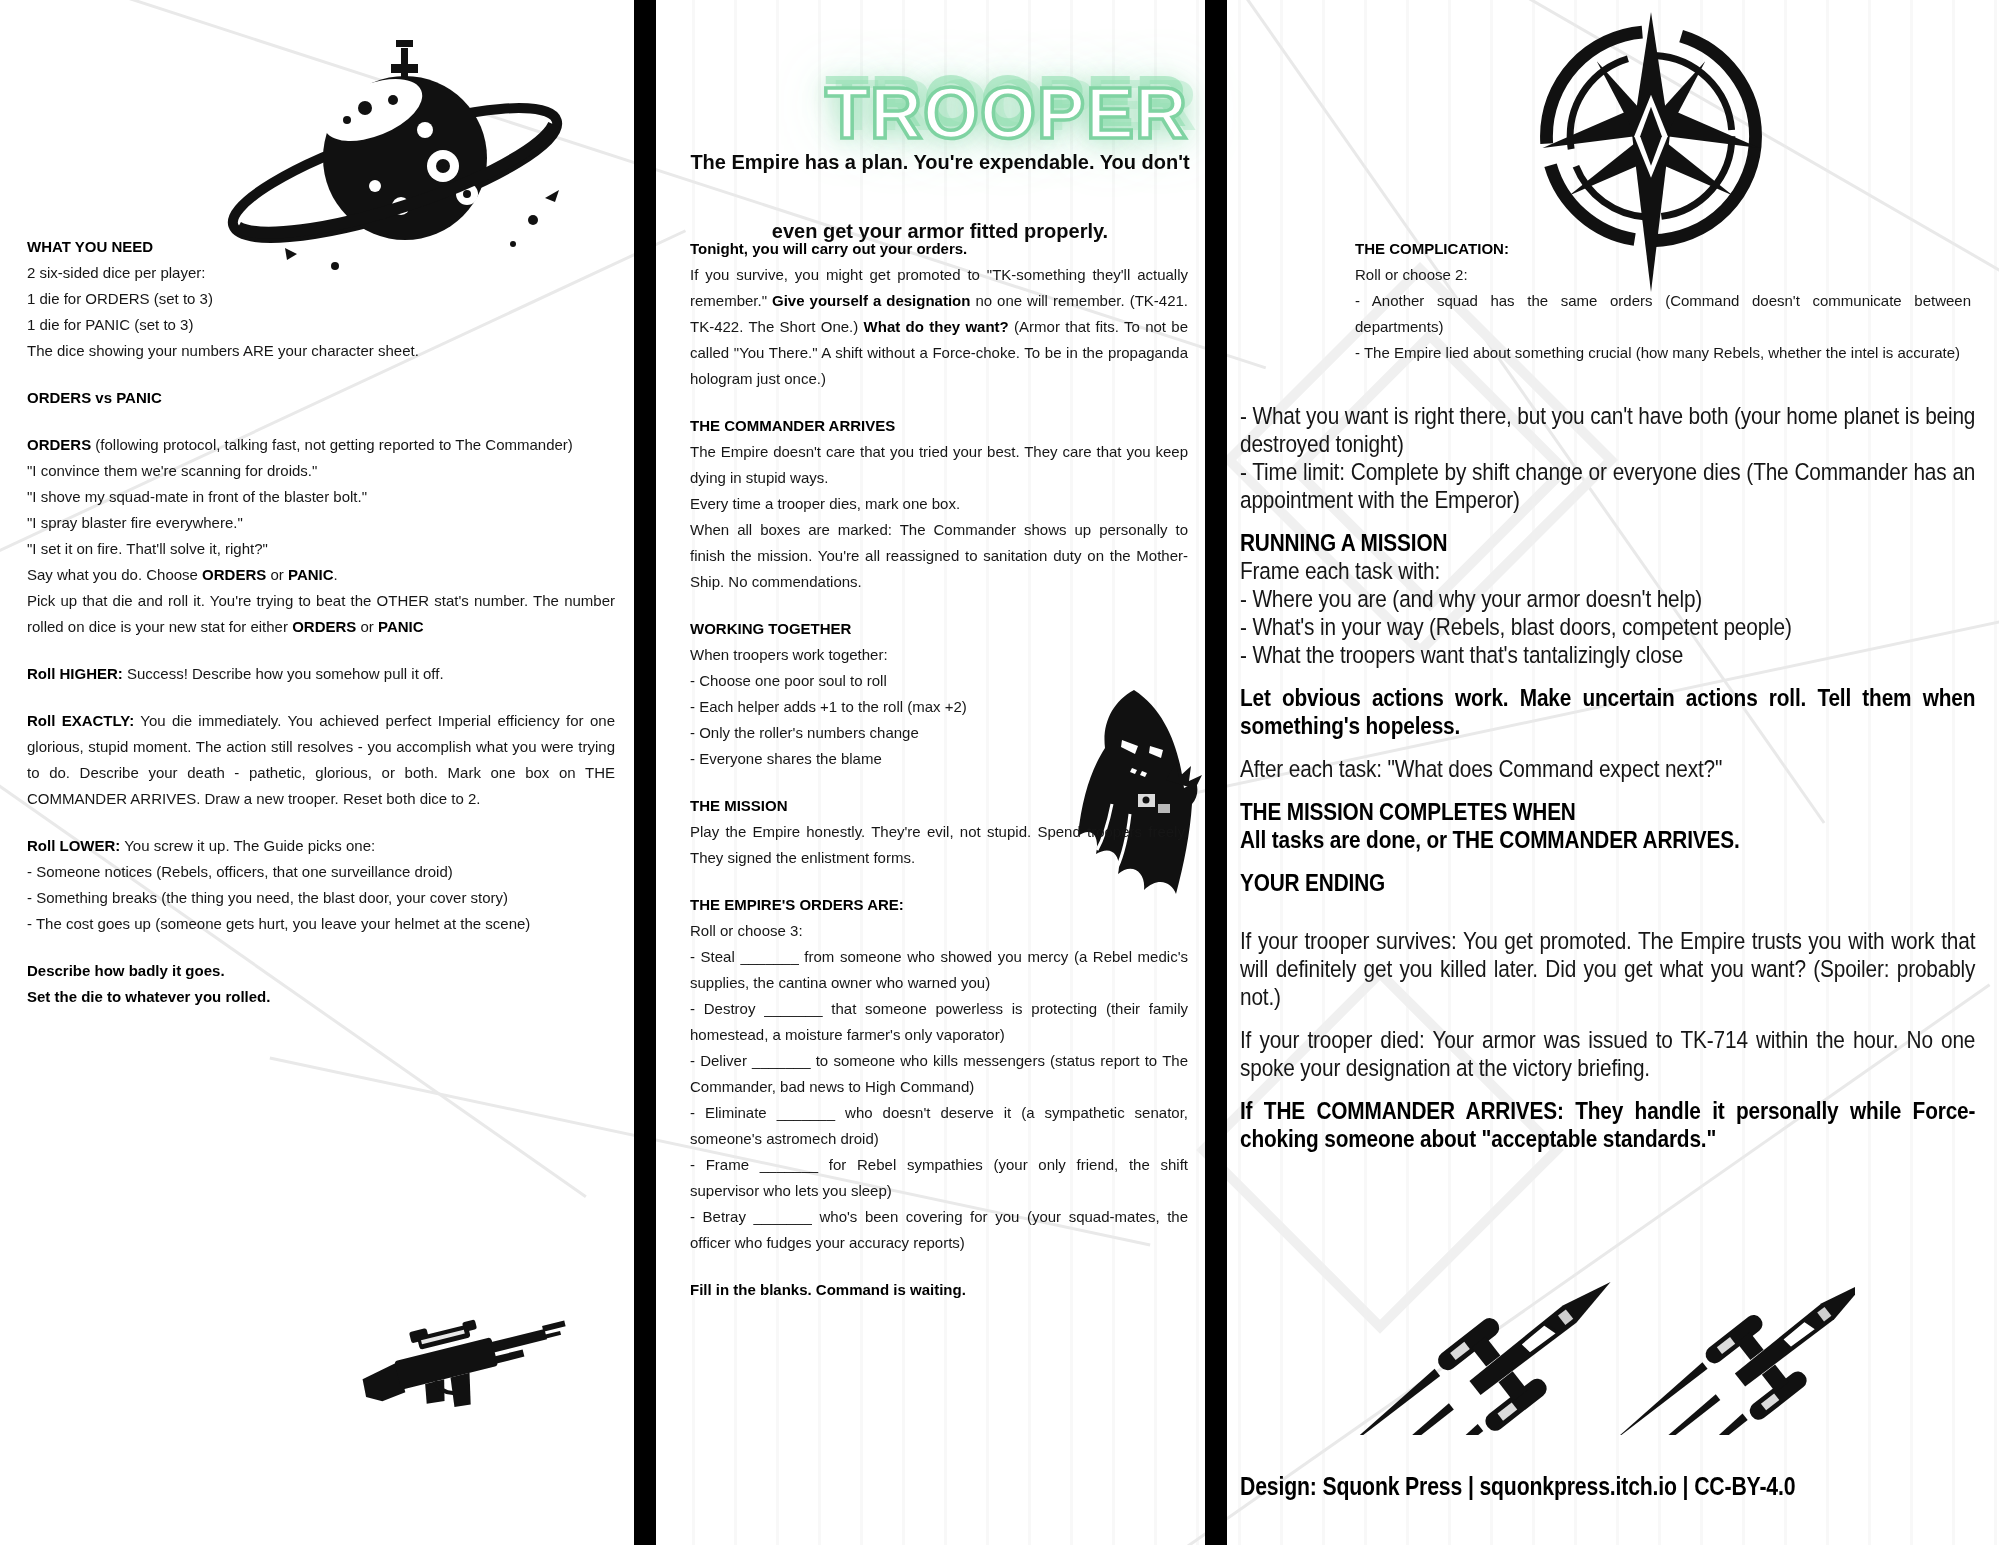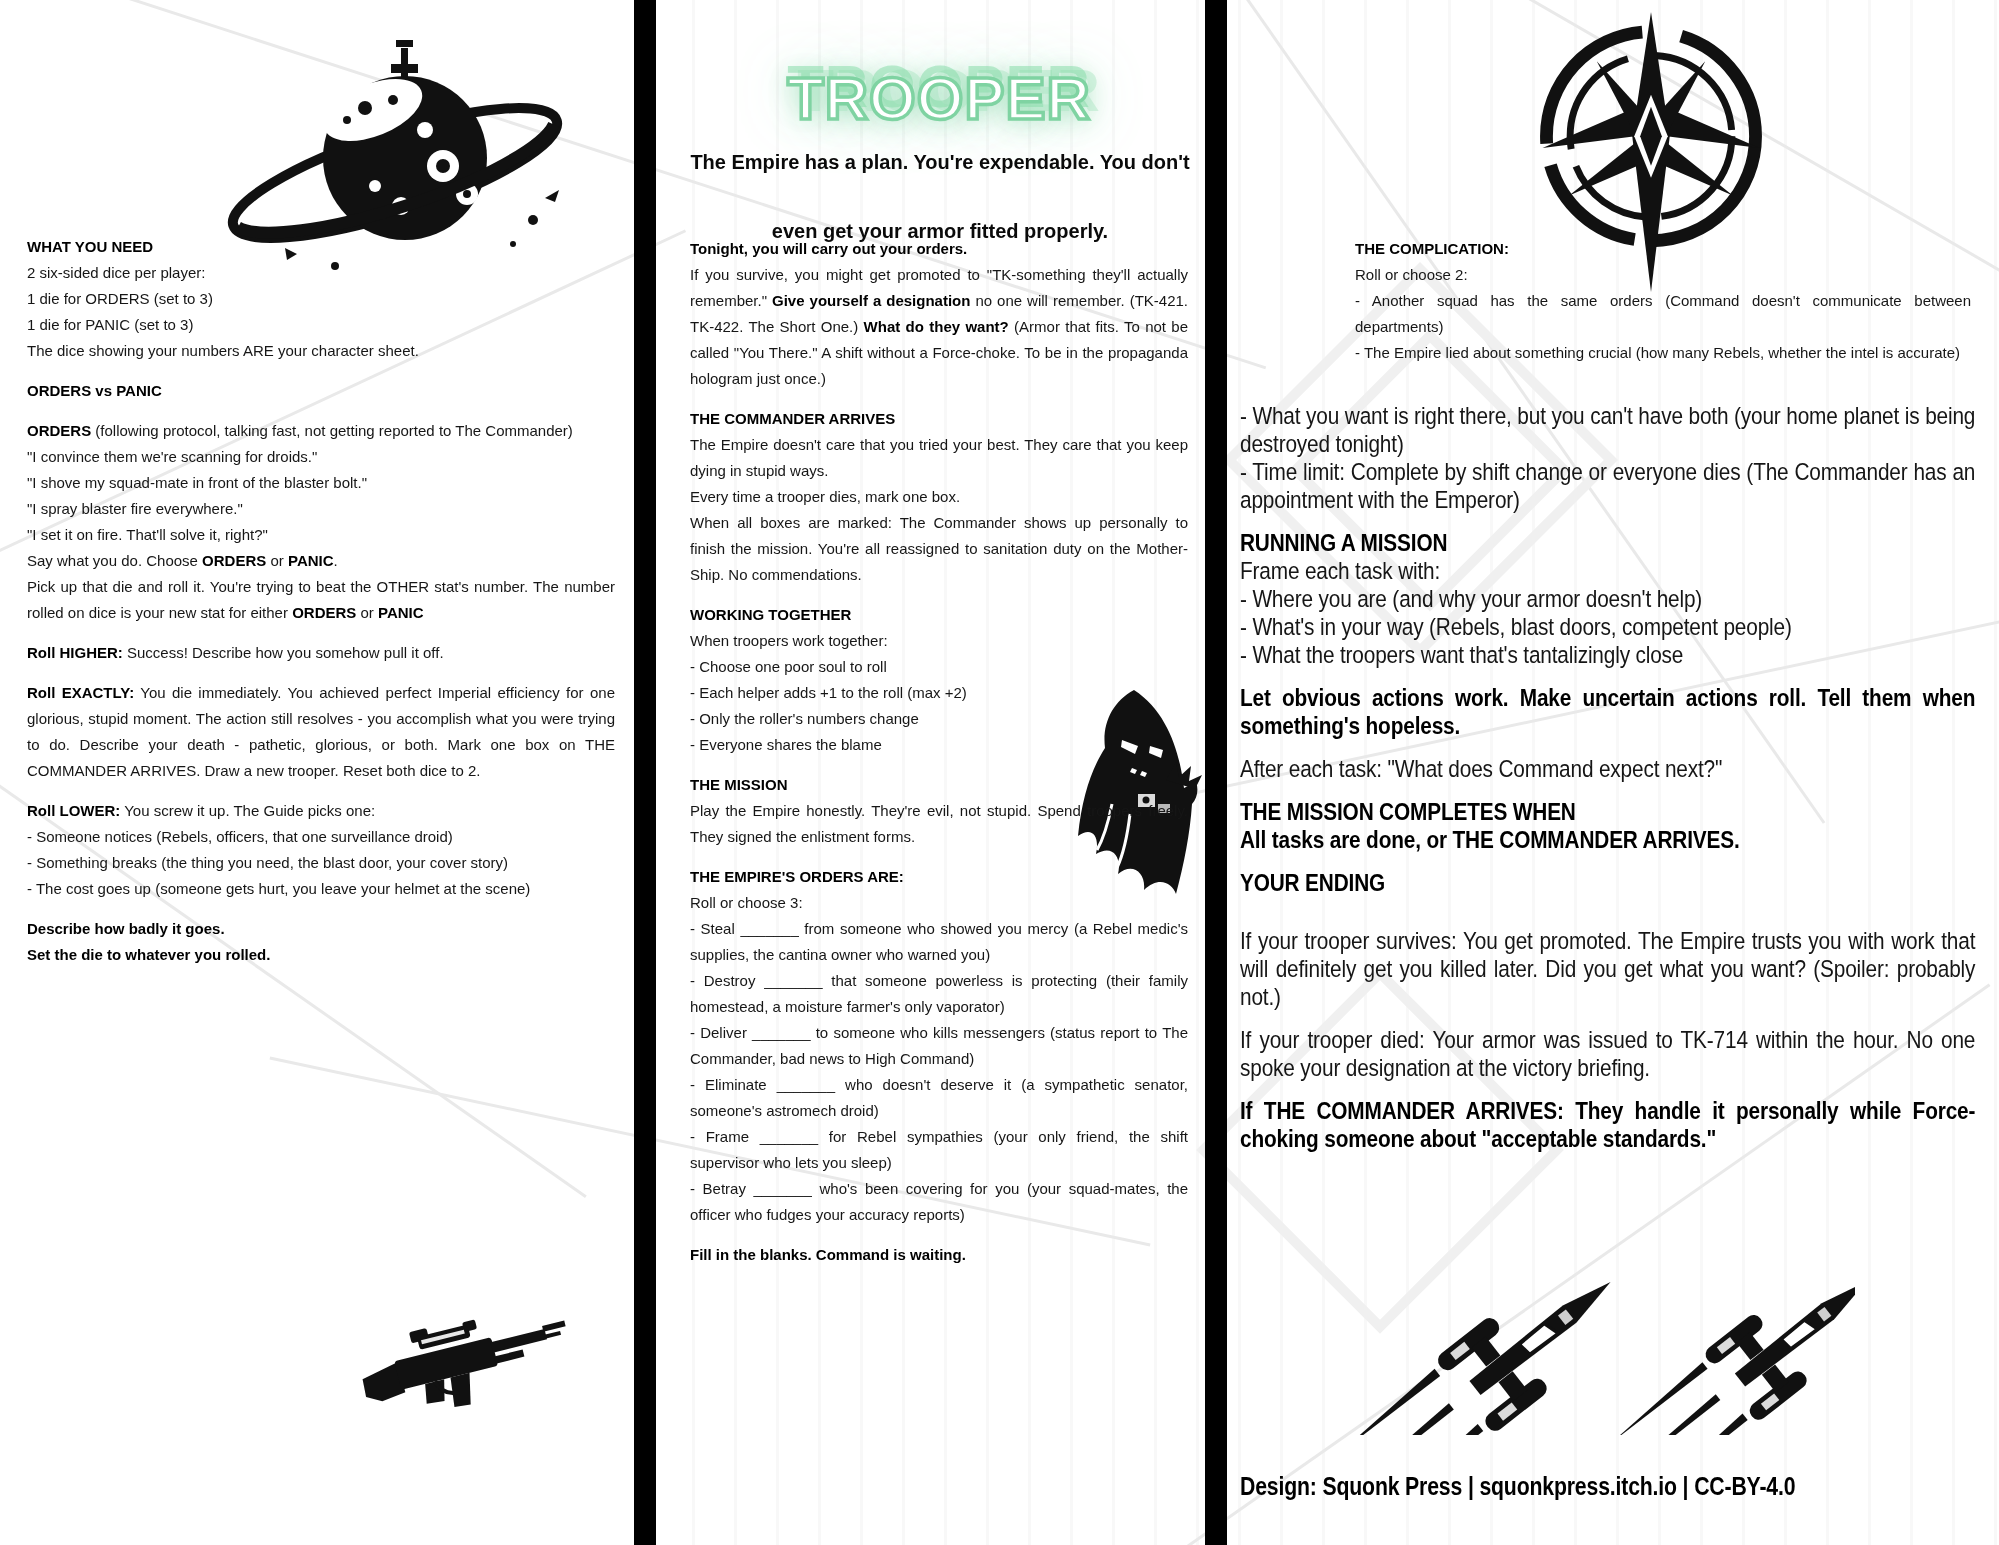--- a/index.html
+++ b/index.html
@@ -9,35 +9,35 @@
   .bg-stripes{position:absolute;left:650px;top:0;right:0;bottom:0;z-index:0;
       background:repeating-linear-gradient(90deg, rgba(0,0,0,0.05) 0 3px, transparent 3px 42px);opacity:.55;}
   .bgl{position:absolute;height:3px;background:#e9e9e9;z-index:0;}
   .chev{position:absolute;border:10px solid #f0f0f0;transform:rotate(45deg);z-index:0;background:transparent;}
   
   .vbar{position:absolute;top:0;bottom:0;width:22px;background:#000;z-index:6;}
   #bar1{left:634px;} #bar2{left:1205px;}
   
   .col{position:absolute;font-size:15px;line-height:26px;z-index:3;}
   .blk{margin:0;}
-  .gap{margin-top:14px;}
+  .gap{margin-top:21px;}
   .h{font-weight:700;color:#000;}
   .j{text-align:justify;}
   .hj{font-weight:700;color:#000;text-align:justify;}
   .bb{font-weight:700;color:#000;}
   #col-left{left:27px;top:234px;width:588px;}
   #col-center-blocks{left:690px;top:236px;width:498px;}
   #boxA{left:1355px;top:236px;width:616px;}
   #boxB{left:1240px;top:402px;width:865px;font-size:24.5px;line-height:28px;
         transform:scaleX(0.85);transform-origin:left top;letter-spacing:-0.2px;}
   #boxB .gap{margin-top:15px;}
   #boxB .gap2{margin-top:30px;}
   
-  #title{position:absolute;left:690px;top:24px;width:498px;z-index:3;text-align:center;
-         font-size:60px;font-weight:800;letter-spacing:1px;color:#ffffff;
+  #title{position:absolute;left:690px;top:24px;width:498px;z-index:3;text-align:right;
+         font-size:72px;font-weight:800;letter-spacing:1px;color:#ffffff;
          -webkit-text-stroke:3.5px #7fd3a2;
          text-shadow:0 -12px 0 rgba(138,221,172,0.55), 10px -8px 0 rgba(169,229,194,0.45),
                      0 0 26px rgba(127,211,162,0.95), 0 0 60px rgba(183,235,208,0.8);}
   #tagline{position:absolute;left:640px;top:150px;width:600px;z-index:3;
            display:flex;flex-direction:column;align-items:center;
            font-weight:700;font-size:20px;line-height:25px;color:#0a0a0a;text-align:center;gap:44px;}
   #tagline div{white-space:nowrap;}
   
   .illo{position:absolute;z-index:2;}
   #planet-svg{left:215px;top:8px;width:360px;height:315px;}

